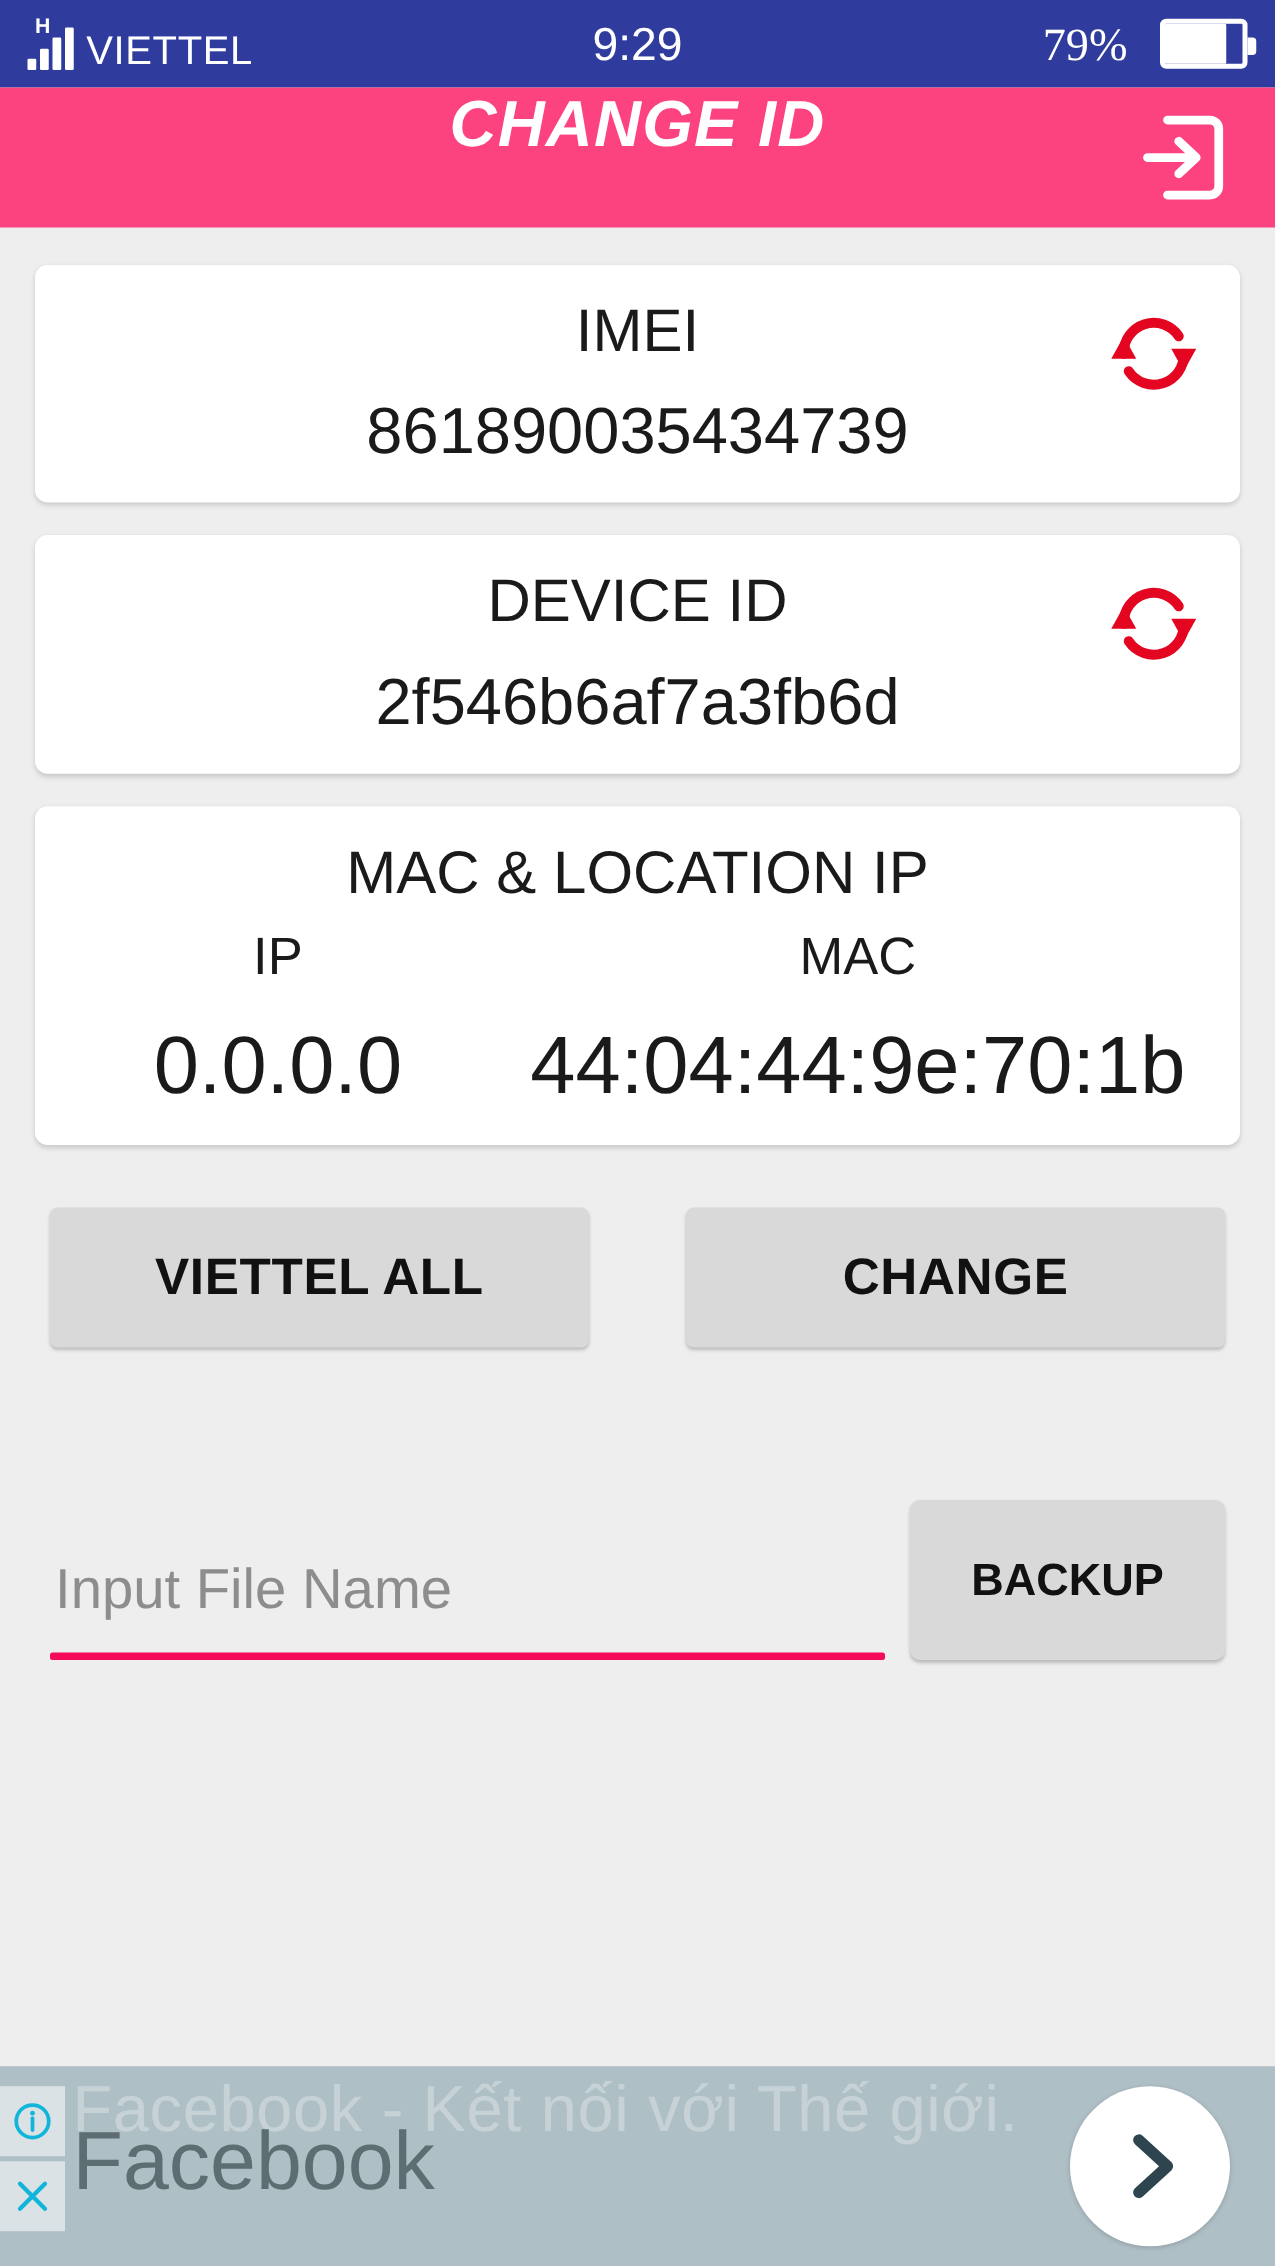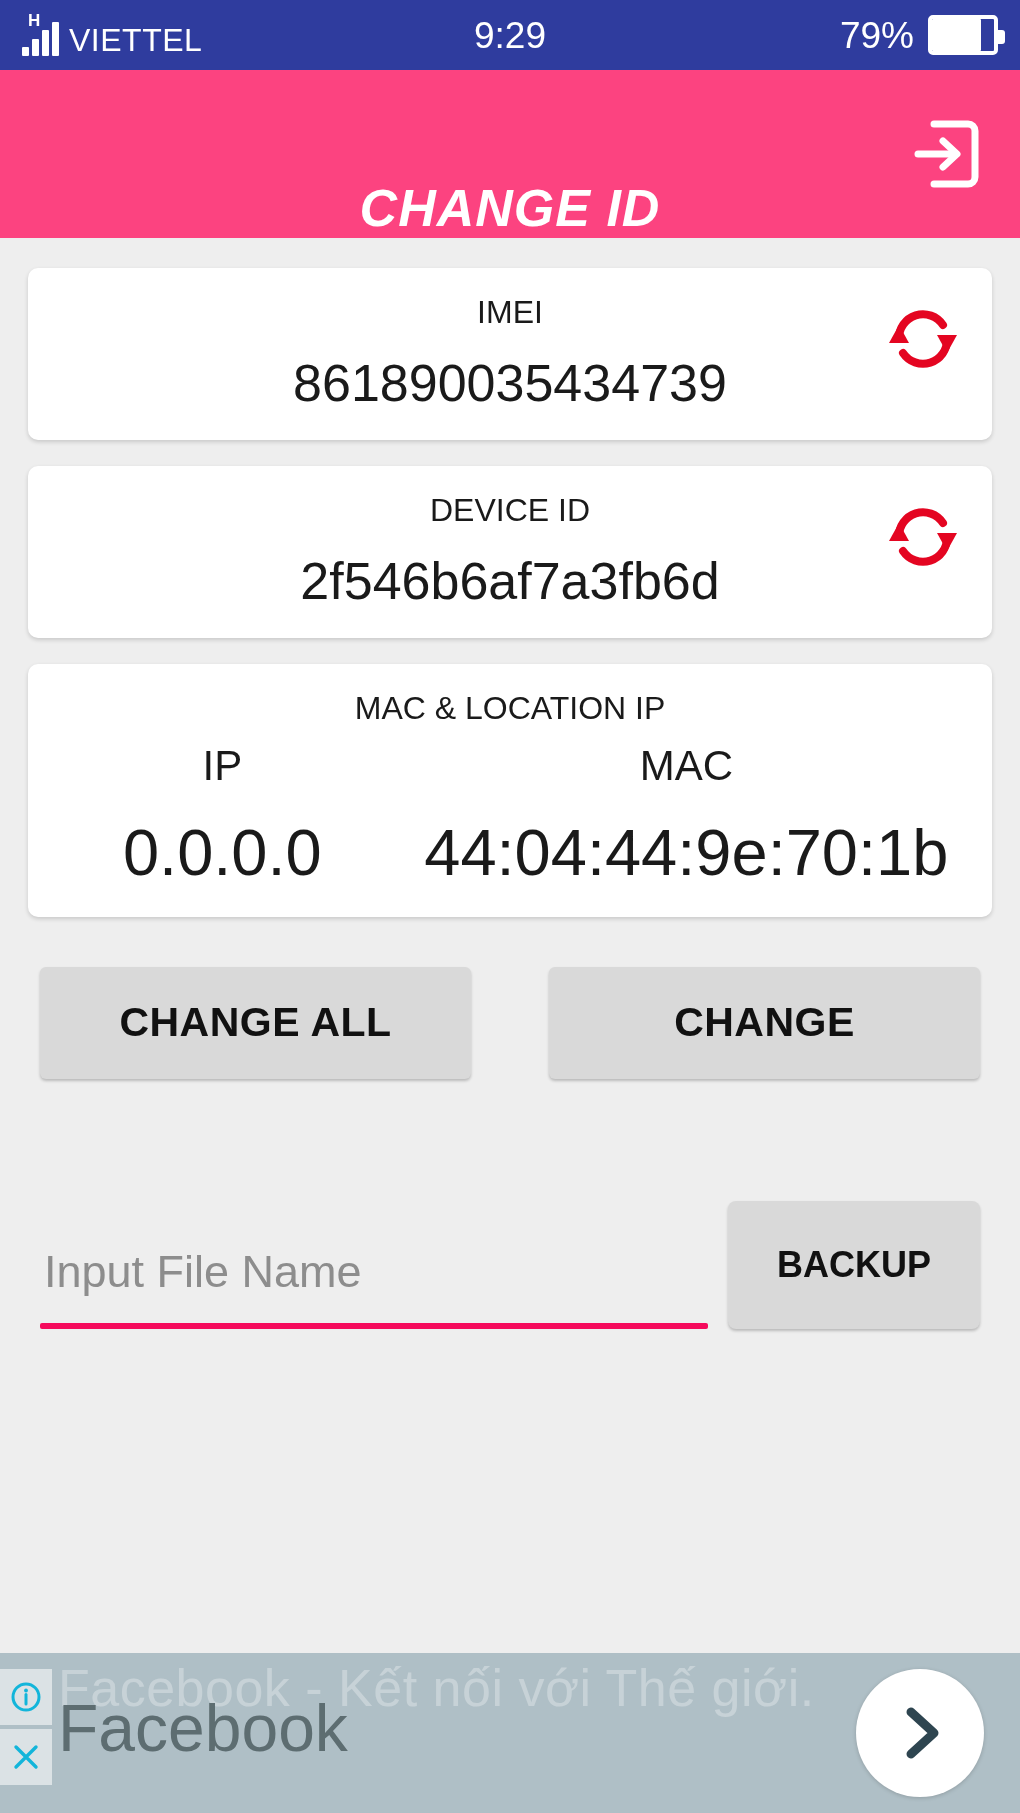--- a/index.html
+++ b/index.html
@@ -28,60 +28,60 @@
   .bars i:nth-child(1){ height:9px; }
   .bars i:nth-child(2){ height:17px; }
   .bars i:nth-child(3){ height:26px; }
   .bars i:nth-child(4){ height:34px; }
   .carrier{ font-size:32px; letter-spacing:0.5px; line-height:1; font-weight:400; }
   .sb-center{
     position:absolute; left:0; right:0; text-align:center;
     font-size:37px; line-height:1; pointer-events:none;
   }
   .sb-right{
-    margin-left:auto; display:flex; align-items:center; gap:14px;
-    position:relative; z-index:2;
+    margin-left:auto; display:flex; align-items:flex-end; gap:26px;
+    position:relative; z-index:2;font-family:Liberation Serif, serif;
   }
   .battery-pct{ font-size:37px; line-height:1; }
   .battery{
     position:relative; width:70px; height:40px;
     border:4px solid #ffffff; border-radius:5px;
     display:flex; align-items:center;
   }
   .battery::after{
     content:""; position:absolute; right:-11px; top:11px;
     width:7px; height:14px; background:#ffffff; border-radius:0 3px 3px 0;
   }
   .battery .lvl{ height:100%; background:#ffffff; margin:0; border-radius:1px; }
 
   
   .appbar{
-    height:168px; background:#fc4380; position:relative;
-    display:flex; align-items:flex-end; justify-content:center;
+    height:112px; background:#fc4380; position:relative;
+    display:flex; align-items:flex-start; justify-content:center;
   }
   .appbar-title{
     color:#ffffff; font-size:52px; font-weight:bold; font-style:italic;
     letter-spacing:1px;
   }
   .appbar-action{
     position:absolute; right:30px; top:50%; transform:translateY(-50%);
     width:86px; height:86px; display:flex; align-items:center; justify-content:center;
     cursor:pointer;
   }
 
   
   .content{ padding:30px 28px 0 28px; }
   .card{
     background:#ffffff; border-radius:10px;
     box-shadow:0 2px 4px rgba(0,0,0,0.16);
     position:relative; margin-bottom:26px;
     padding:26px 0 28px 0;
   }
   .card-title{
-    text-align:center; font-size:32px; color:#1a1a1a; line-height:1.15;
+    text-align:center; font-size:48px; color:#1a1a1a; line-height:1.15;
   }
   .card-value{
     text-align:center; font-size:52px; color:#1a1a1a;
     margin-top:24px; line-height:1.1;
   }
   .refresh-btn{
     position:absolute; top:28px; right:26px;
     width:86px; height:86px; display:flex; align-items:center; justify-content:center;
     cursor:pointer;
   }
@@ -233,21 +233,21 @@
           <div class="mac-val">0.0.0.0</div>
         </div>
         <div class="mac-col mac">
           <div class="mac-label">MAC</div>
           <div class="mac-val">44:04:44:9e:70:1b</div>
         </div>
       </div>
     </div>
 
     <div class="btn-row">
-      <button class="btn">CHANGE ALL</button>
+      <button class="btn">VIETTEL ALL</button>
       <button class="btn">CHANGE</button>
     </div>
 
     <div class="backup-row">
       <div class="input-wrap">
         <input class="file-input" type="text" placeholder="Input File Name" style="">
         <div class="input-underline" style="background: rgb(245, 10, 92);"></div>
       </div>
       <button class="btn-backup">BACKUP</button>
     </div>

